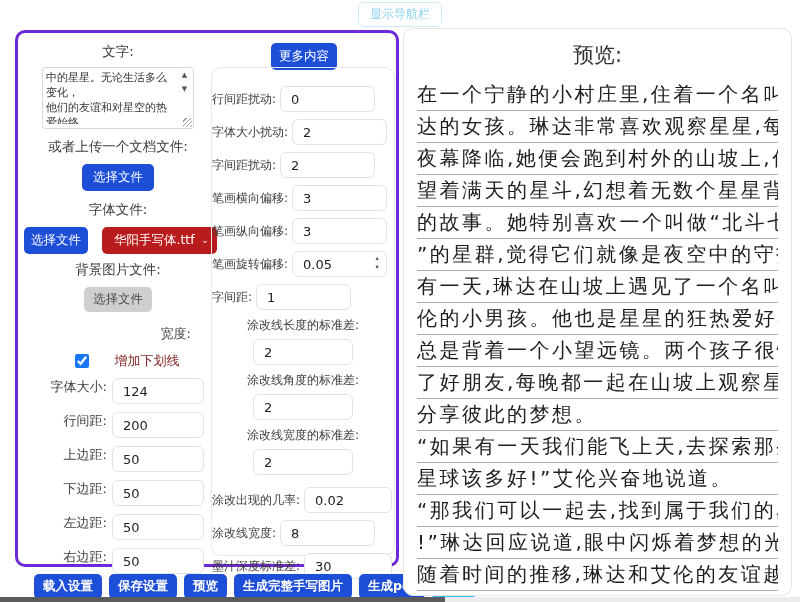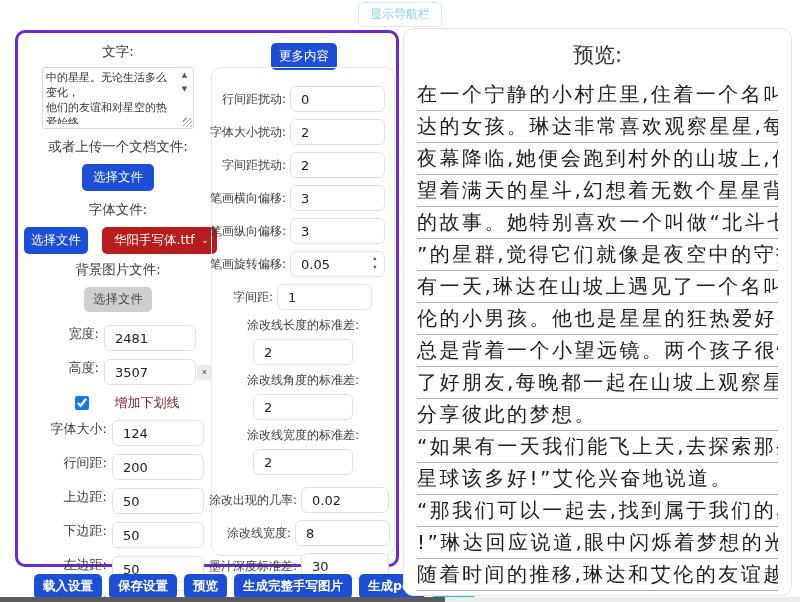--- a/index.html
+++ b/index.html
@@ -73,21 +73,21 @@
   }
   .chk-row{display:flex;align-items:center;justify-content:center;margin:9px 0 0 18px;gap:26px;}
   .chk-row input{width:14px;height:14px;accent-color:#1776f3;margin:0;}
   .chk-row span{font-size:13px;color:#7f1d1d;}
   
   .more-btn{position:absolute;left:253px;top:10px;width:66px;text-align:center;padding:5px 0;}
   .sub-panel{
     position:absolute;left:193px;top:34px;width:184px;height:489px;
     border:1px solid #e9e9e9;border-radius:10px;box-sizing:border-box;padding-top:10px;
   }
-  .mrow{display:flex;justify-content:flex-end;align-items:center;margin:0 9px 7px 0;}
+  .mrow{display:flex;justify-content:flex-start;align-items:center;margin:0 9px 7px 0;}
   .mrow .rl{font-size:12px;color:#3c3c3c;margin-right:4px;white-space:nowrap;}
   .mrow .tin{width:95px;}
   .spin-wrap{position:relative;display:inline-block;}
   .spinner{position:absolute;right:6px;top:3px;width:8px;text-align:center;line-height:9px;
     font-size:6.5px;color:#555;cursor:pointer;}
   .stack{margin:2px 0 7px 0;text-align:center;}
   .stack .sl{font-size:12px;color:#3c3c3c;display:block;margin-bottom:5px;}
   .stack .tin{width:100px;margin:0 auto;display:block;}
   
   .bottom-bar{position:absolute;left:34px;top:574px;display:flex;gap:7px;align-items:center;}
@@ -139,28 +139,22 @@
         <span>华阳手写体.ttf</span>
         <span class="chevron">⌄</span>
       </div>
     </div>
 
     <div class="lbl" style="margin-top:7px;">背景图片文件:</div>
     <button class="btn btn-gray btn-center" style="padding:4px 9px;">选择文件</button>
 
     <div class="lrow" style="margin-top:13px;">
       <span class="rl">宽度:</span>
-      <input class="tin" value="2481" style="">
-    </div>
-
-    <div class="lrow">
-      <span class="rl">高度:</span>
-      <input class="tin" value="3507" style="">
-      <button class="x-btn">×</button>
-    </div>
+    </div>
+
 
     <div class="chk-row">
       <input type="checkbox" checked="" style="">
       <span>增加下划线</span>
     </div>
 
     <div class="lrow" style="margin-right:14px;">
       <span class="rl">字体大小:</span>
       <input class="tin" value="124" style="">
     </div>

